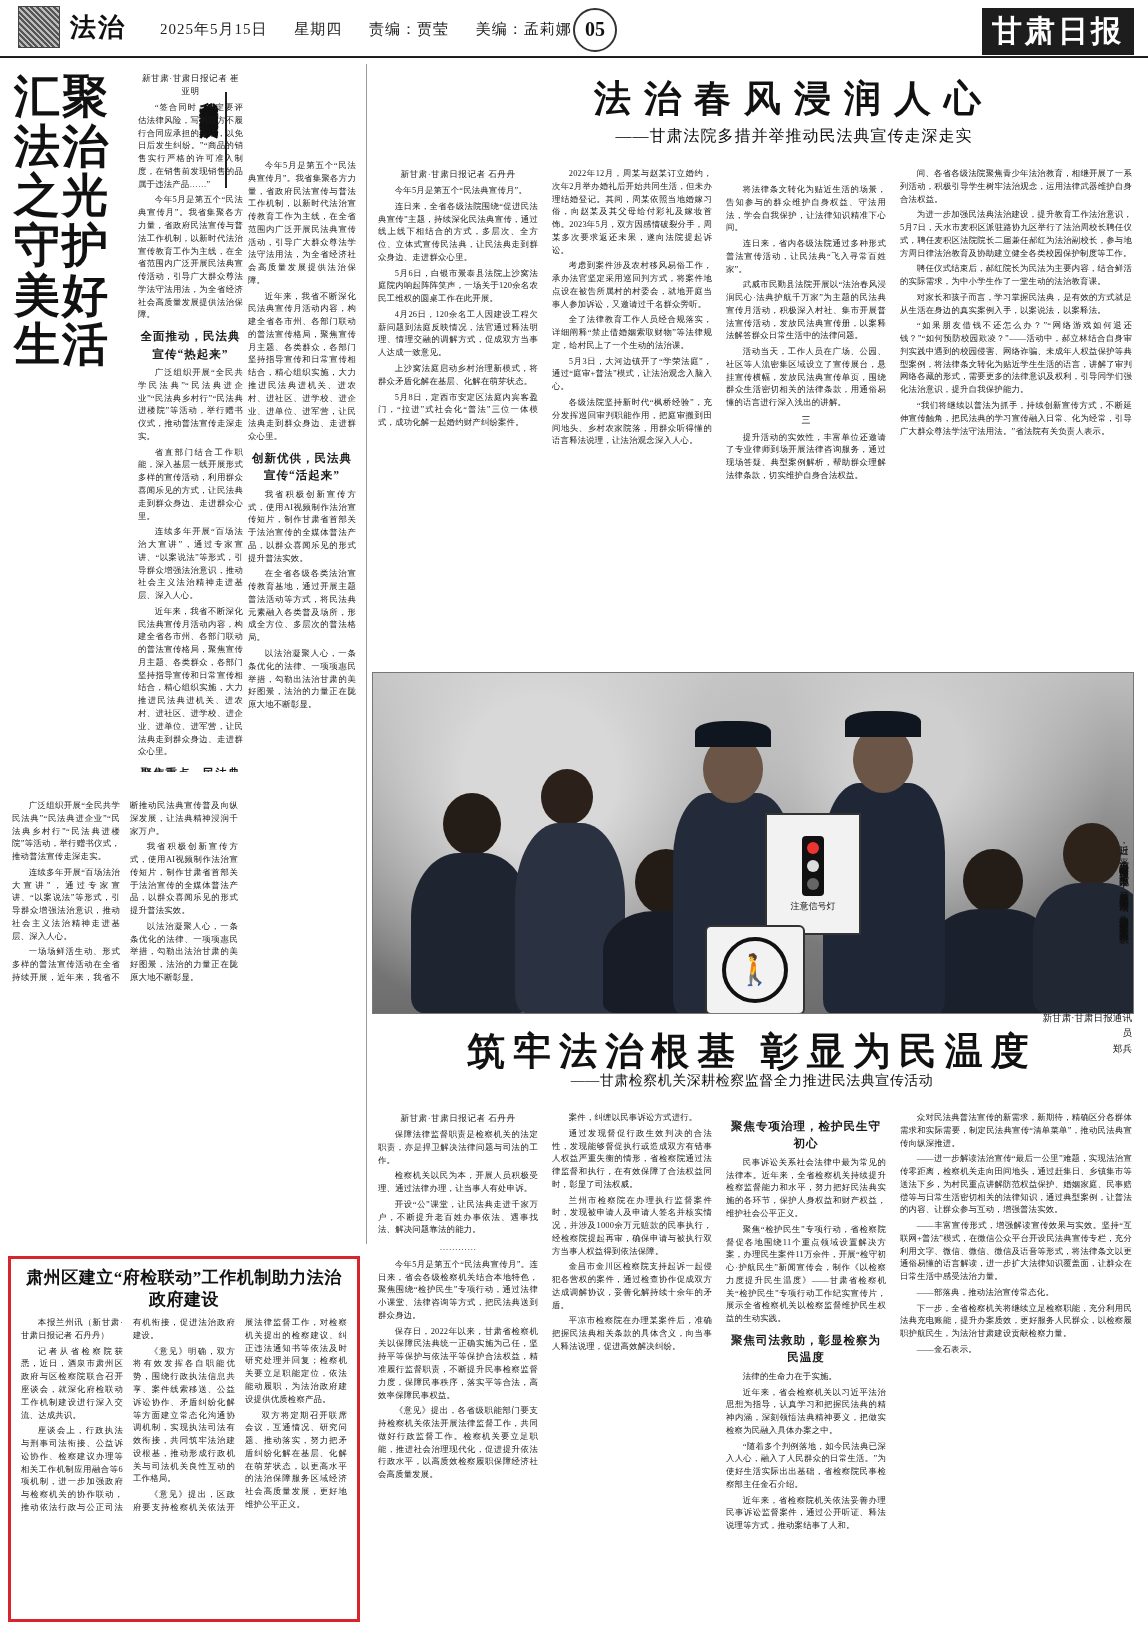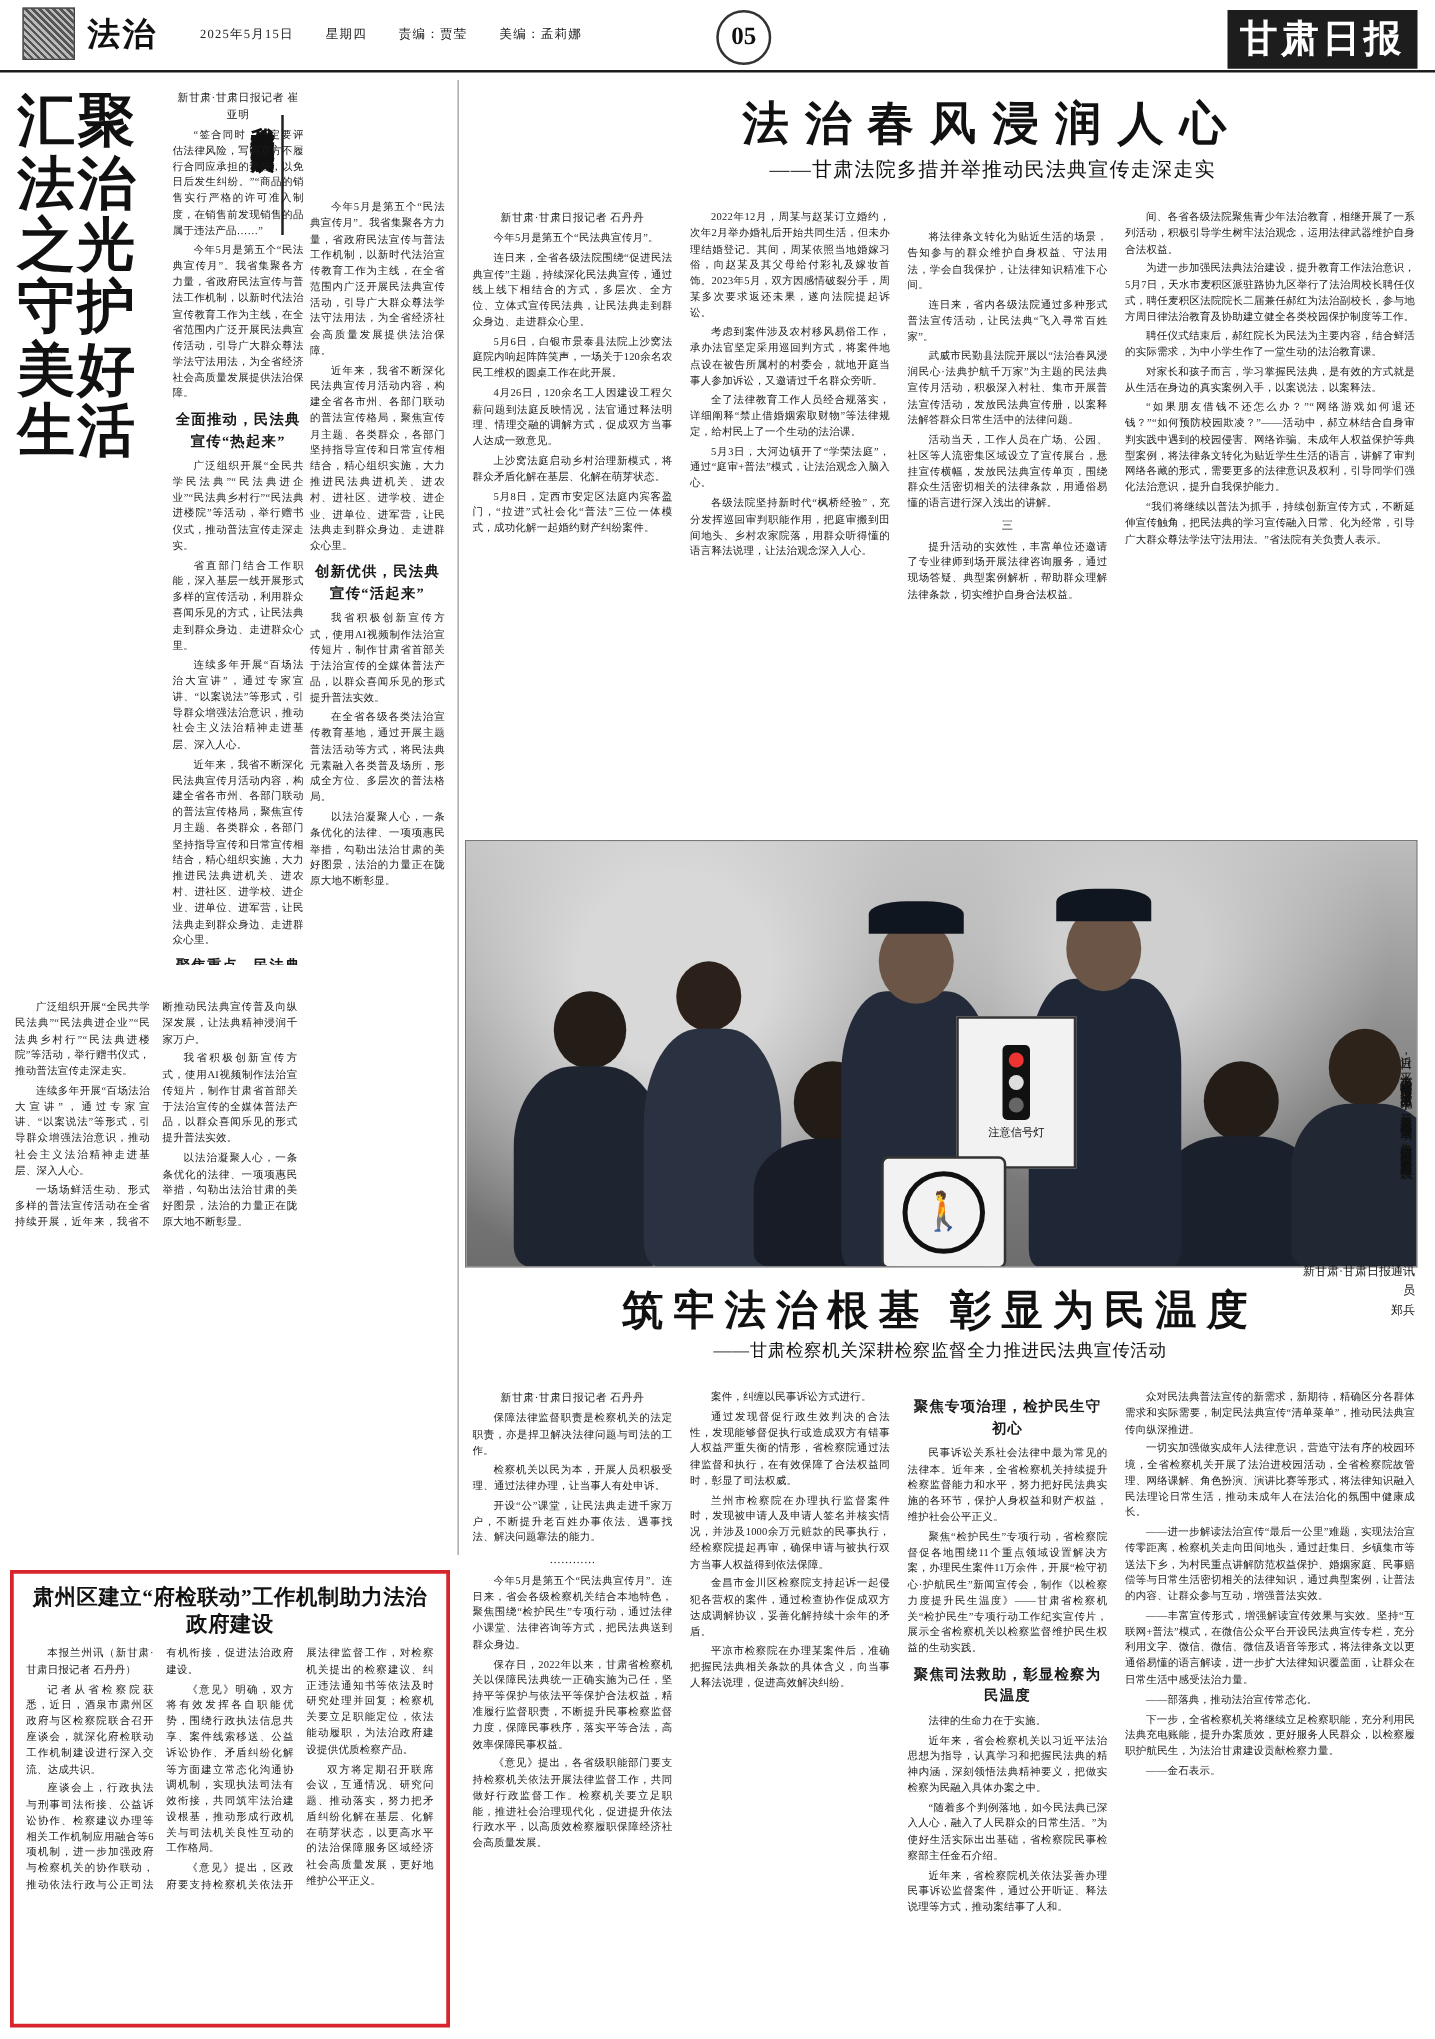--- a/index.html
+++ b/index.html
@@ -24,21 +24,21 @@
       #888;
     border:1px solid #444;
   }
   .mh-section{
     position:absolute;left:70px;top:10px;
     font-family:"Liberation Serif", serif;
     font-size:26px;font-weight:bold;letter-spacing:2px;
   }
   .mh-meta{
     position:absolute;left:160px;top:20px;
-    font-size:10px;color:#222;letter-spacing:1px;
+    font-size:15px;color:#222;letter-spacing:1px;
   }
   .mh-meta span{margin-right:22px;}
   .mh-page{
     position:absolute;left:573px;top:8px;width:40px;height:40px;
     border:2px solid #333;border-radius:50%;
     font-size:20px;font-weight:bold;text-align:center;line-height:38px;
   }
   .mh-paper{
     position:absolute;right:14px;top:8px;
     font-size:30px;font-weight:bold;letter-spacing:3px;
@@ -111,21 +111,21 @@
   .ph-head{position:absolute;background:#3a2f28;border-radius:50%;}
   .ph-sign{
     position:absolute;background:#f2f2f2;border:2px solid #333;
     display:flex;align-items:center;justify-content:center;
     flex-direction:column;
   }
 
   
   .headline2{
     position:absolute;left:372px;top:1026px;width:760px;
-    text-align:center;font-size:33px;font-weight:bold;letter-spacing:8px;
+    text-align:center;font-size:38px;font-weight:bold;letter-spacing:8px;
   }
   .subheadline2{
     position:absolute;left:372px;top:1072px;width:760px;
     text-align:center;font-size:14px;letter-spacing:.5px;
   }
 
   
   .redbox{
     position:absolute;left:8px;top:1256px;width:352px;height:366px;
     border:3px solid #d8242c;box-sizing:border-box;padding:8px 10px;
@@ -313,21 +313,20 @@
     <p>聚焦“检护民生”专项行动，省检察院督促各地围绕11个重点领域设置解决方案，办理民生案件11万余件，开展“检守初心·护航民生”新闻宣传会，制作《以检察力度提升民生温度》——甘肃省检察机关“检护民生”专项行动工作纪实宣传片，展示全省检察机关以检察监督维护民生权益的生动实践。</p>
     <div class="sub-head">聚焦司法救助，彰显检察为民温度</div>
     <p>法律的生命力在于实施。</p>
     <p>近年来，省会检察机关以习近平法治思想为指导，认真学习和把握民法典的精神内涵，深刻领悟法典精神要义，把做实检察为民融入具体办案之中。</p>
     <p>“随着多个判例落地，如今民法典已深入人心，融入了人民群众的日常生活。”为使好生活实际出出基础，省检察院民事检察部主任金石介绍。</p>
     <p>近年来，省检察院机关依法妥善办理民事诉讼监督案件，通过公开听证、释法说理等方式，推动案结事了人和。</p>
   </div>
 
   <div class="col body" style="left:900px;top:1112px;width:232px;height:508px;overflow:hidden;">
     <p>众对民法典普法宣传的新需求，新期待，精确区分各群体需求和实际需要，制定民法典宣传“清单菜单”，推动民法典宣传向纵深推进。</p>
-    <p>一切实加强做实成年人法律意识，营造守法有序的校园环境，全省检察机关开展了法治进校园活动，全省检察院故管理、网络课解、角色扮演、演讲比赛等形式，将法律知识融入民法理论日常生活，推动未成年人在法治化的氛围中健康成长。</p>
     <p>——进一步解读法治宣传“最后一公里”难题，实现法治宣传零距离，检察机关走向田间地头，通过赶集日、乡镇集市等送法下乡，为村民重点讲解防范权益保护、婚姻家庭、民事赔偿等与日常生活密切相关的法律知识，通过典型案例，让普法的内容、让群众参与互动，增强普法实效。</p>
     <p>——丰富宣传形式，增强解读宣传效果与实效。坚持“互联网+普法”模式，在微信公众平台开设民法典宣传专栏，充分利用文字、微信、微信、微信及语音等形式，将法律条文以更通俗易懂的语言解读，进一步扩大法律知识覆盖面，让群众在日常生活中感受法治力量。</p>
     <p>——部落典，推动法治宣传常态化。</p>
     <p>下一步，全省检察机关将继续立足检察职能，充分利用民法典充电账能，提升办案质效，更好服务人民群众，以检察履职护航民生，为法治甘肃建设贡献检察力量。</p>
     <p>——金石表示。</p>
   </div>
 
   <div class="redbox">
     <div class="redbox-title">肃州区建立“府检联动”工作机制助力法治政府建设</div>
     <div class="body redbox-cols">

